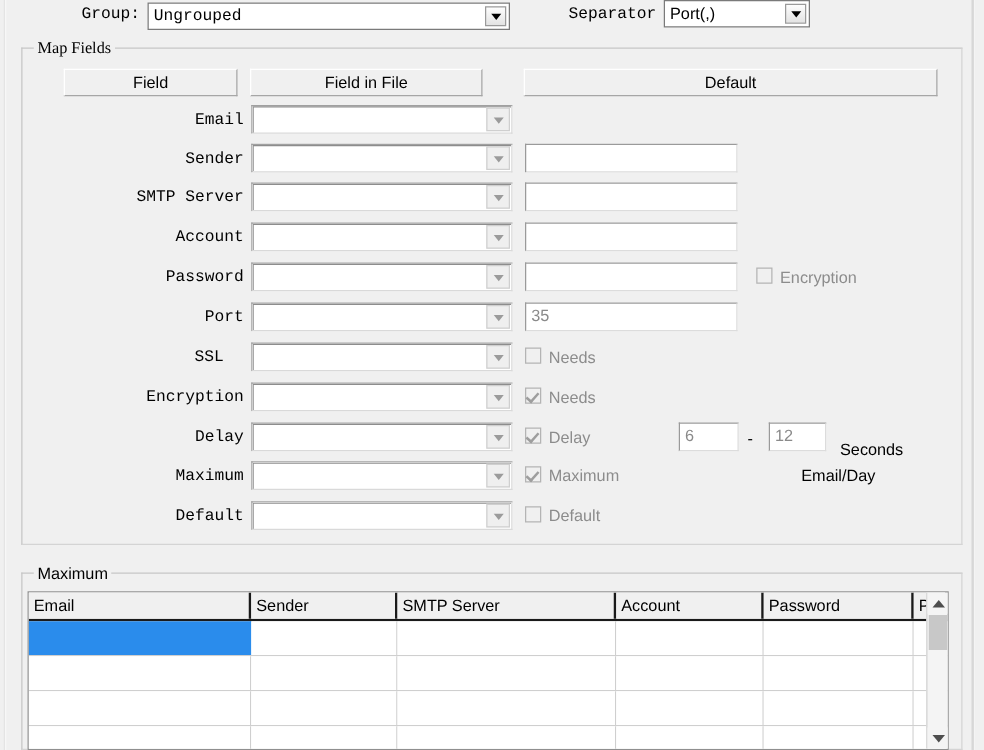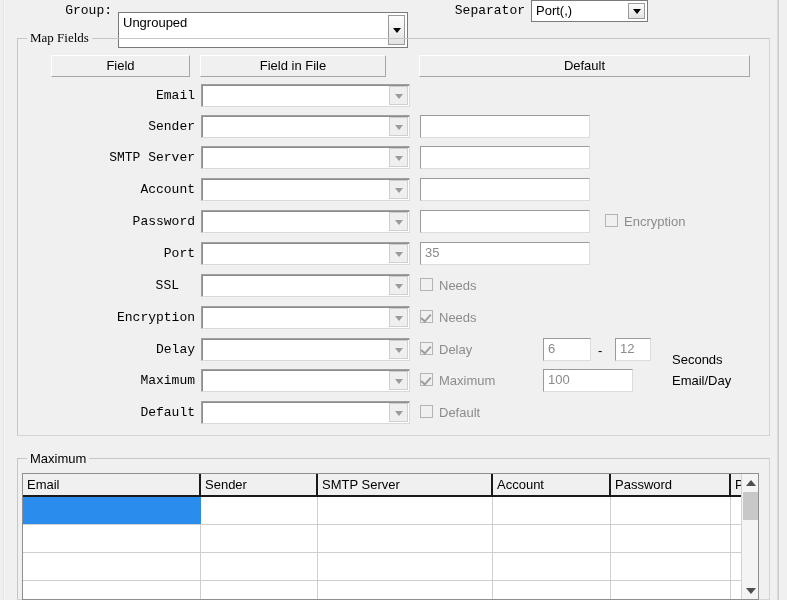--- a/index.html
+++ b/index.html
@@ -100,21 +100,21 @@
 <div id="root">
 
   <div class="win-edge edge-l1"></div>
   <div class="win-edge edge-l2"></div>
   <div class="win-edge edge-a"></div>
   <div class="win-edge edge-b"></div>
   <div class="win-edge edge-c"></div>
 
   <div class="lbl r" style="left:30px;top:3px;width:82px;">Group:</div>
 
-  <div class="combo" style="left:118px;top:12px;width:290px;height:36px;">
+  <div class="combo" style="left:118px;top:2px;width:290px;height:22px;font-family:Liberation Mono, monospace;">
     <span class="ctext">Ungrouped</span>
     <span class="cbtn">
         <i></i>
       </span>
   </div>
 
   <div class="lbl r" style="left:430px;top:3px;width:95px;">Separator</div>
 
   <div class="combo" style="left:531px;top:0px;width:117px;height:22px;">
     <span class="ctext">Port(,)</span>
@@ -212,37 +212,34 @@
     <span class="cbtn2">
         <i></i>
       </span>
   </div>
   <div class="cb on" style="left:420px;top:342px;"></div>
   <div class="lbl dim" style="left:439px;top:342px;">Delay</div>
   <div class="tbox" style="left:543px;top:338px;width:48px;height:23px;">
     <span>6</span>
   </div>
   <div class="lbl" style="left:598px;top:343px;">-</div>
-  <div class="tbox" style="left:615px;top:338px;width:36px;height:23px;">
+  <div class="tbox" style="left:615px;top:338px;width:46px;height:23px;">
     <span>12</span>
   </div>
   <div class="lbl" style="left:672px;top:352px;">Seconds</div>
 
   <div class="lbl r" style="left:40px;top:373px;width:155px;">Maximum</div>
   <div class="combo2" style="left:201px;top:369px;width:209px;height:23px;">
     <span class="cbtn2">
         <i></i>
       </span>
   </div>
   <div class="cb on" style="left:420px;top:373px;"></div>
   <div class="lbl dim" style="left:439px;top:373px;">Maximum</div>
-  <div class="tbox" style="left:543px;top:369px;width:90px;height:23px;">
-    <span>100</span>
-  </div>
-  <div class="lbl" style="left:641px;top:373px;margin-left:31px;">Email/Day</div>
+  <div class="lbl" style="left:641px;top:373px;">Email/Day</div>
 
   <div class="lbl r" style="left:40px;top:405px;width:155px;">Default</div>
   <div class="combo2" style="left:201px;top:401px;width:209px;height:23px;">
     <span class="cbtn2">
         <i></i>
       </span>
   </div>
   <div class="cb" style="left:420px;top:405px;"></div>
   <div class="lbl dim" style="left:439px;top:405px;">Default</div>
 

